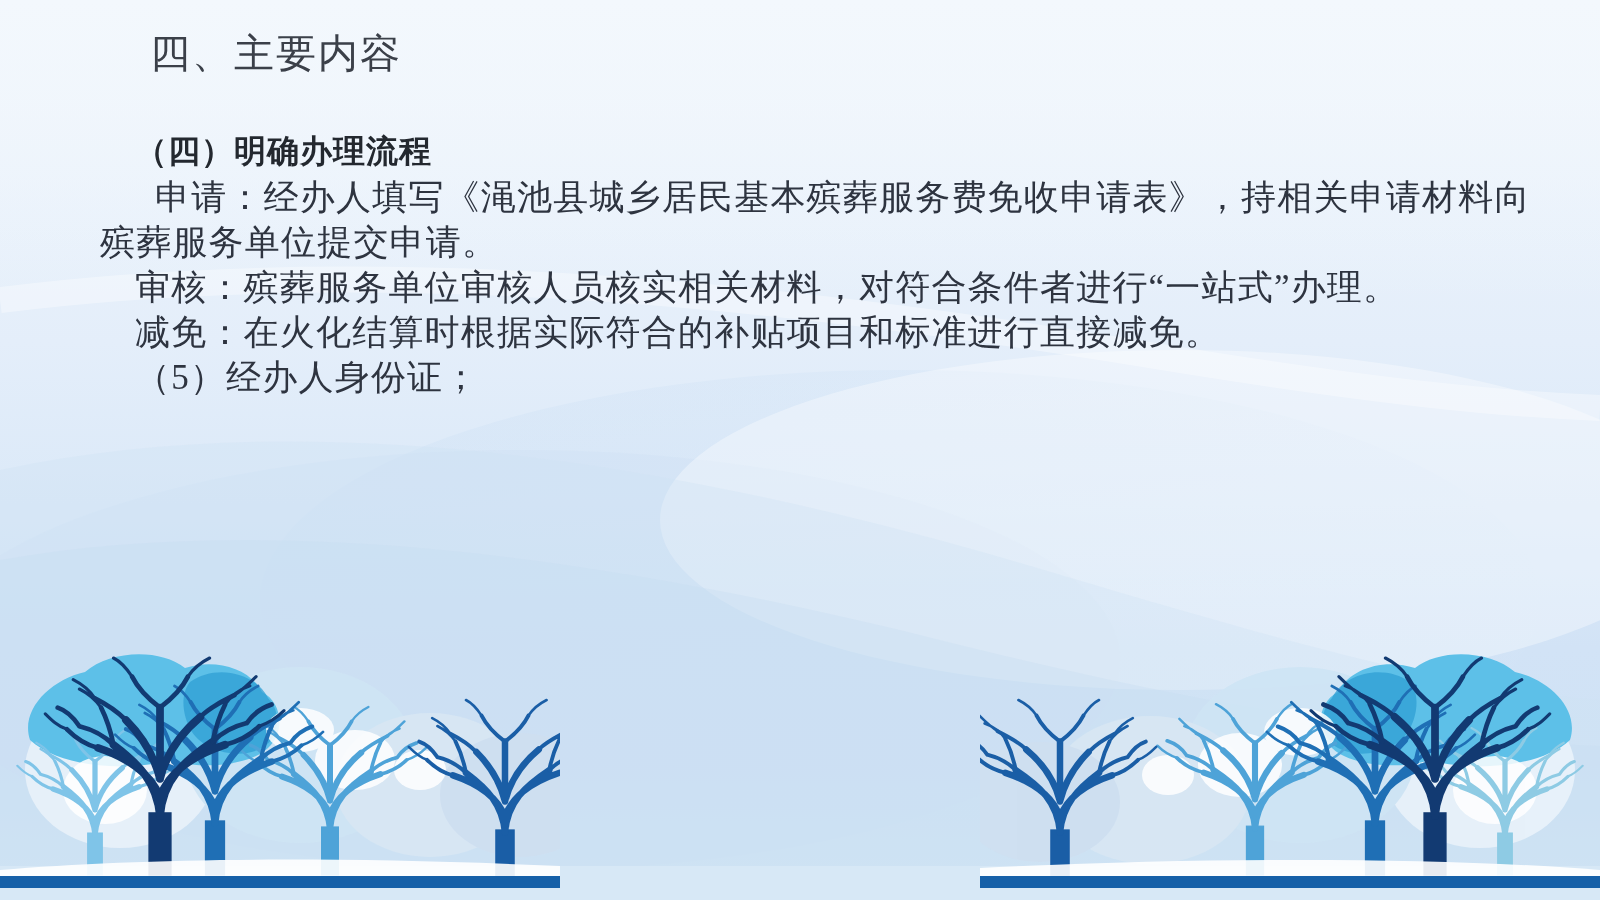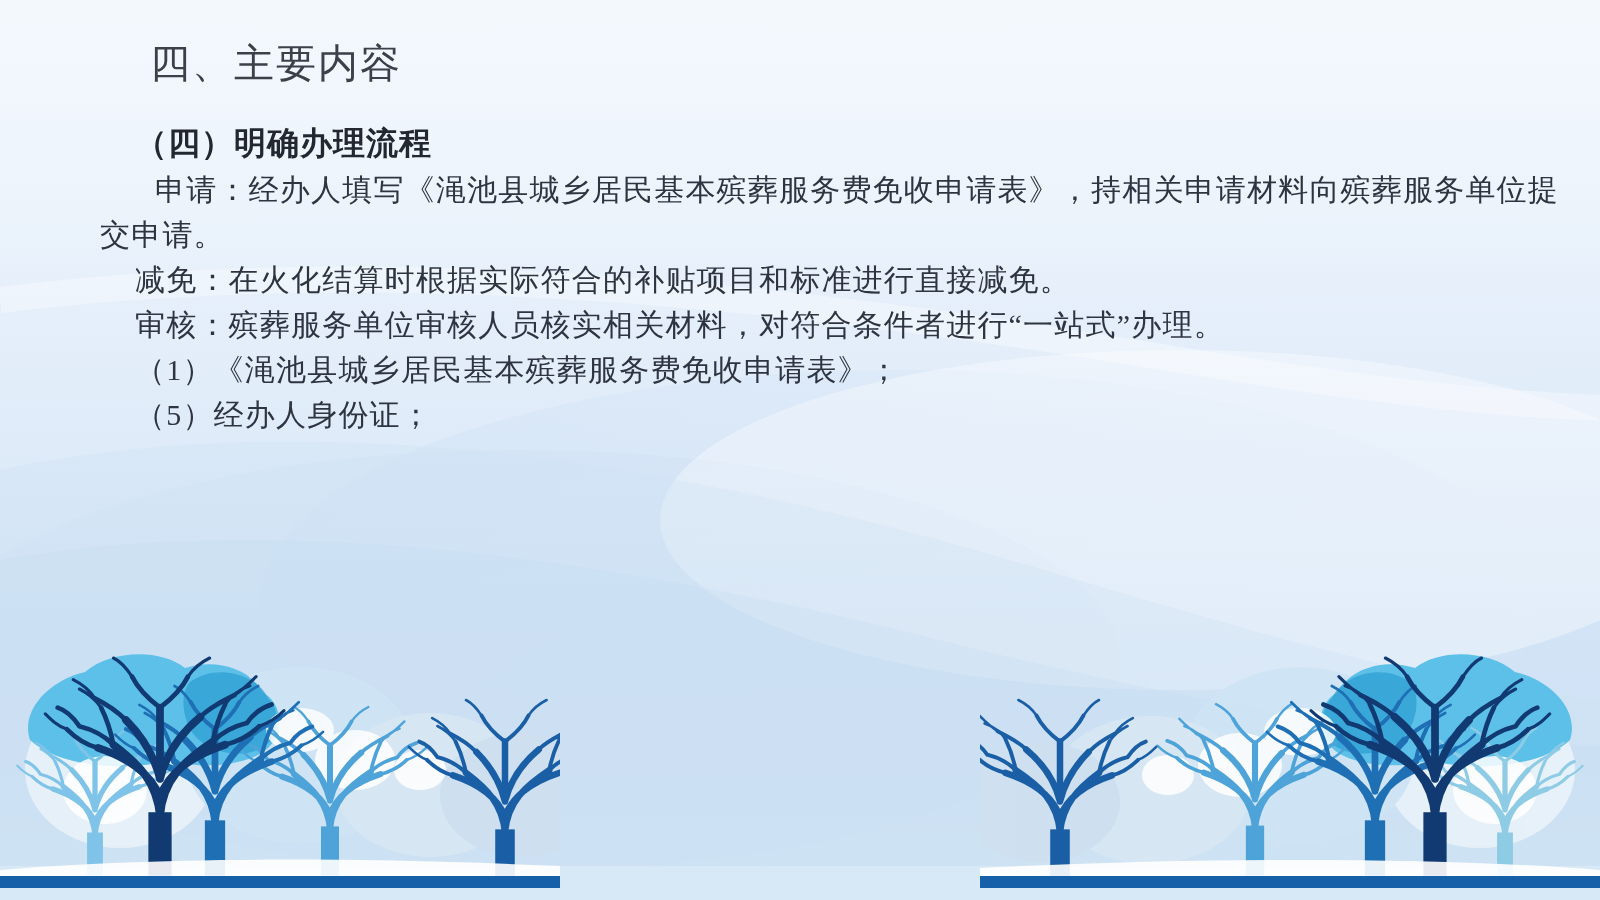--- a/index.html
+++ b/index.html
@@ -27,39 +27,39 @@
   .bg-layer {
     position: absolute;
     inset: 0;
     pointer-events: none;
   }
 
   
   #title {
     position: absolute;
     left: 150px;
-    top: 36px;
+    top: 26px;
     font-family: "Liberation Sans", "DejaVu Sans", sans-serif;
     font-size: 40px;
     font-weight: 400;
     letter-spacing: 2px;
     color: #3b4049;
     white-space: nowrap;
   }
 
   
   #body-block {
     position: absolute;
     left: 40px;
-    top: 120px;
+    top: 128px;
     width: 1520px;
     color: #2e3440;
   }
   .para {
-    font-size: 30px;
+    font-size: 35px;
     line-height: 45px;
     letter-spacing: 1.2px;
     white-space: nowrap;
   }
   .para.wrap {
     white-space: normal;
   }
   .sub-head {
     font-family: "Liberation Sans", "DejaVu Sans", sans-serif;
     font-weight: bold;
@@ -130,26 +130,25 @@
   <div id="title">四、主要内容</div>
 
   <div id="body-block">
 
     <div class="para sub-head">（四）明确办理流程</div>
 
     <div class="para wrap indent-hang">
       <span style="display:inline-block;width:55px"></span><span>申请：经办人填写《渑池县城乡居民基本殡葬服务费免收申请表》，持相关申请材料向殡葬服务单位提交申请。</span>
     </div>
 
+    <div class="para item">审核：殡葬服务单位审核人员核实相关材料，对符合条件者进行“一站式”办理。</div>
+
     <div class="para item">减免：在火化结算时根据实际符合的补贴项目和标准进行直接减免。</div>
 
-    <div class="para item">审核：殡葬服务单位审核人员核实相关材料，对符合条件者进行“一站式”办理。</div>
-
-
-    <div class="para item">（1）《渑池县城乡居民基本殡葬服务费免收申请表》；</div>
+
     <div class="para item">（5）经办人身份证；</div>
   </div>
 
   <div id="bottom-strip"></div>
 
   <svg class="trees" id="trees-left" viewBox="0 0 560 280" preserveAspectRatio="none">
     <defs>
       <g id="tree-shape">
 
         <rect x="-7" y="-40" width="14" height="40"></rect>

